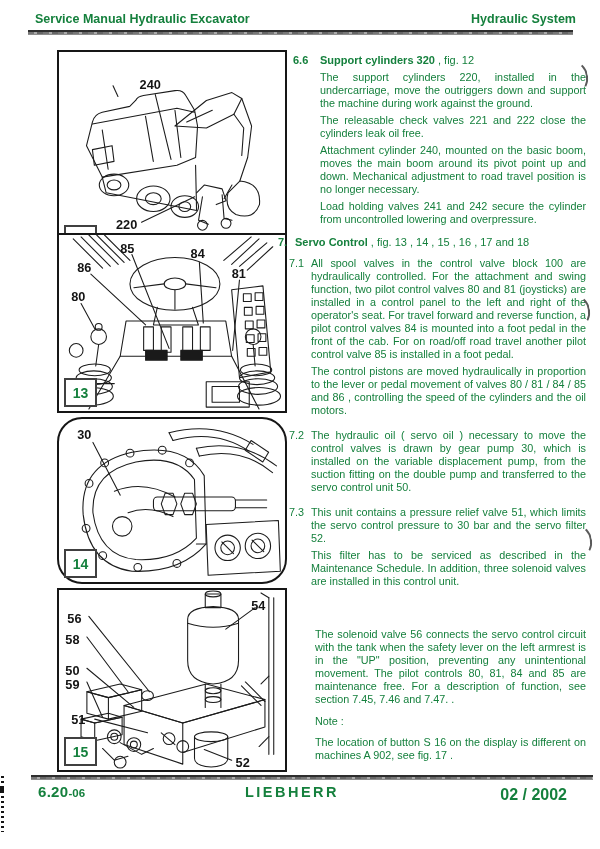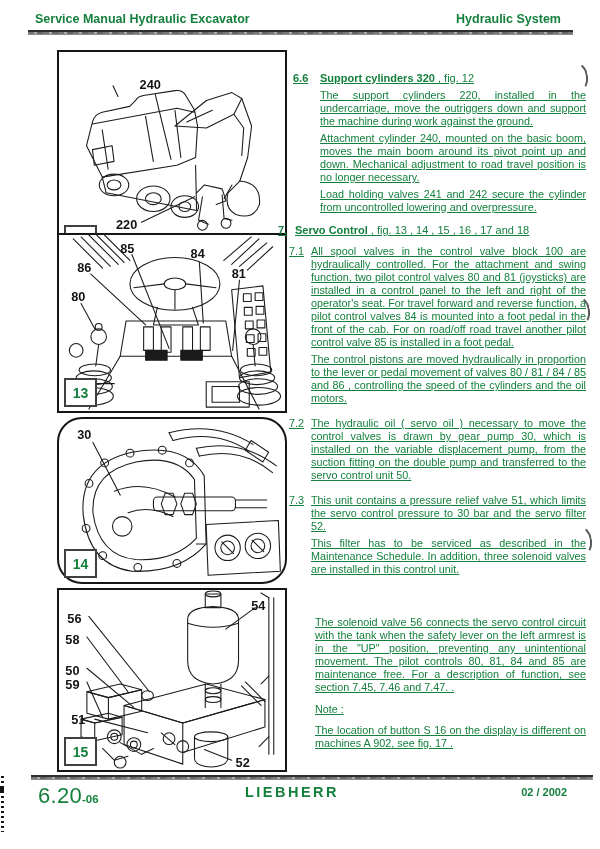--- a/index.html
+++ b/index.html
@@ -1,45 +1,45 @@
 <!DOCTYPE html>
 <html><head>
 <meta charset="utf-8">
 <style>
   html,body{margin:0;padding:0;background:#e8e8e8;}
   .page{position:relative;width:600px;height:849px;background:#ffffff;overflow:hidden;
         font-family:"Liberation Sans",sans-serif;color:#15803d;}
 
   
   .hdr-left{position:absolute;left:35px;top:12px;font-size:12.5px;font-weight:bold;}
-  .hdr-right{position:absolute;right:39px;top:12px;font-size:12.5px;font-weight:bold;}
+  .hdr-right{position:absolute;right:24px;top:12px;font-size:12.5px;font-weight:bold;}
   .rule{position:absolute;height:2px;border-top:2px solid #2e2e2e;border-bottom:1.5px solid #8d8d8d;
         background:repeating-linear-gradient(90deg,#777 0 6px,#aaa 6px 9px,#666 9px 15px);}
   .rule-top{left:28px;width:545px;top:30px;}
   .rule-bottom{left:31px;width:562px;top:775px;}
   .ftr{position:absolute;top:781px;left:0;width:600px;height:26px;}
   .pagenum{position:absolute;left:38px;top:2px;display:flex;align-items:baseline;}
-  .pagenum .big{font-size:22px;font-weight:normal;letter-spacing:.3px;}
+  .pagenum .big{font-size:15px;font-weight:bold;letter-spacing:.3px;}
   .pagenum .small{font-size:11.5px;font-weight:bold;}
   .brand{position:absolute;left:292px;top:3px;transform:translateX(-50%);
          font-size:14.5px;font-weight:bold;letter-spacing:2.5px;}
-  .issue{position:absolute;right:33px;top:5px;font-size:11px;font-weight:bold;}
+  .issue{position:absolute;right:33px;top:5px;font-size:16px;font-weight:bold;}
 
   
   .fig{position:absolute;left:57px;width:230px;border:2px solid #161616;background:#fff;box-sizing:border-box;}
   .fig svg{display:block;width:100%;height:100%;}
   .fignum{position:absolute;left:5px;bottom:4px;width:29px;height:25px;border:2px solid #404040;
           background:#fff;display:flex;align-items:center;justify-content:center;
           font-size:14px;font-weight:bold;}
   .ln{fill:none;stroke:#1c1c1c;stroke-width:1.1;stroke-linecap:round;stroke-linejoin:round;}
   text.co{font:700 13px "Liberation Sans",sans-serif;fill:#141414;}
 
   
-  .col-text{position:absolute;left:277px;top:66px;width:312px;font-size:10.8px;line-height:13px;
-            text-align:justify;text-decoration:underline;}
+  .col-text{position:absolute;left:277px;top:48px;width:312px;font-size:10.8px;line-height:13px;
+            text-align:justify;}
   .h1row{display:flex;margin:5px 0 4px 16px;line-height:14px;font-size:11px;}
   .h1num{width:27px;flex:none;font-weight:bold;}
   .h0row{display:flex;margin:9px 0 4px 1px;line-height:14px;font-size:11px;}
   .h0num{width:17px;flex:none;font-weight:bold;}
   .h-title b{font-weight:bold;}
   .h-title .rt{font-weight:normal;}
   .p{margin:0 3px 4px 0;}
   .ind-a{margin-left:43px;}
   .subrow{display:flex;margin-top:8px;}
   .subnum{width:22px;flex:none;margin-left:12px;}
@@ -276,20 +276,21 @@
     <div class="fignum">15</div>
   </figure>
 
   <section class="col-text">
 
     <div class="h1row">
       <span class="h1num">6.6</span>
       <span class="h-title"><b>Support cylinders 320</b><span class="rt"> , fig. 12</span></span>
     </div>
     <p class="p ind-a">The support cylinders 220, installed in the undercarriage, move the outriggers down and support the machine during work against the ground.</p>
+    <p class="p ind-a">The releasable check valves 221 and 222 close the cylinders leak oil free.</p>
 
     <p class="p ind-a">Attachment cylinder 240, mounted on the basic boom, moves the main boom around its pivot point up and down. Mechanical adjustment to road travel position is no longer necessary.</p>
     <p class="p ind-a">Load holding valves 241 and 242 secure the cylinder from uncontrolled lowering and overpressure.</p>
 
     <div class="h0row">
       <span class="h0num">7.</span>
       <span class="h-title"><b>Servo Control</b><span class="rt"> , fig. 13 , 14 , 15 , 16 , 17 and 18</span></span>
     </div>
 
     <div class="subrow">

